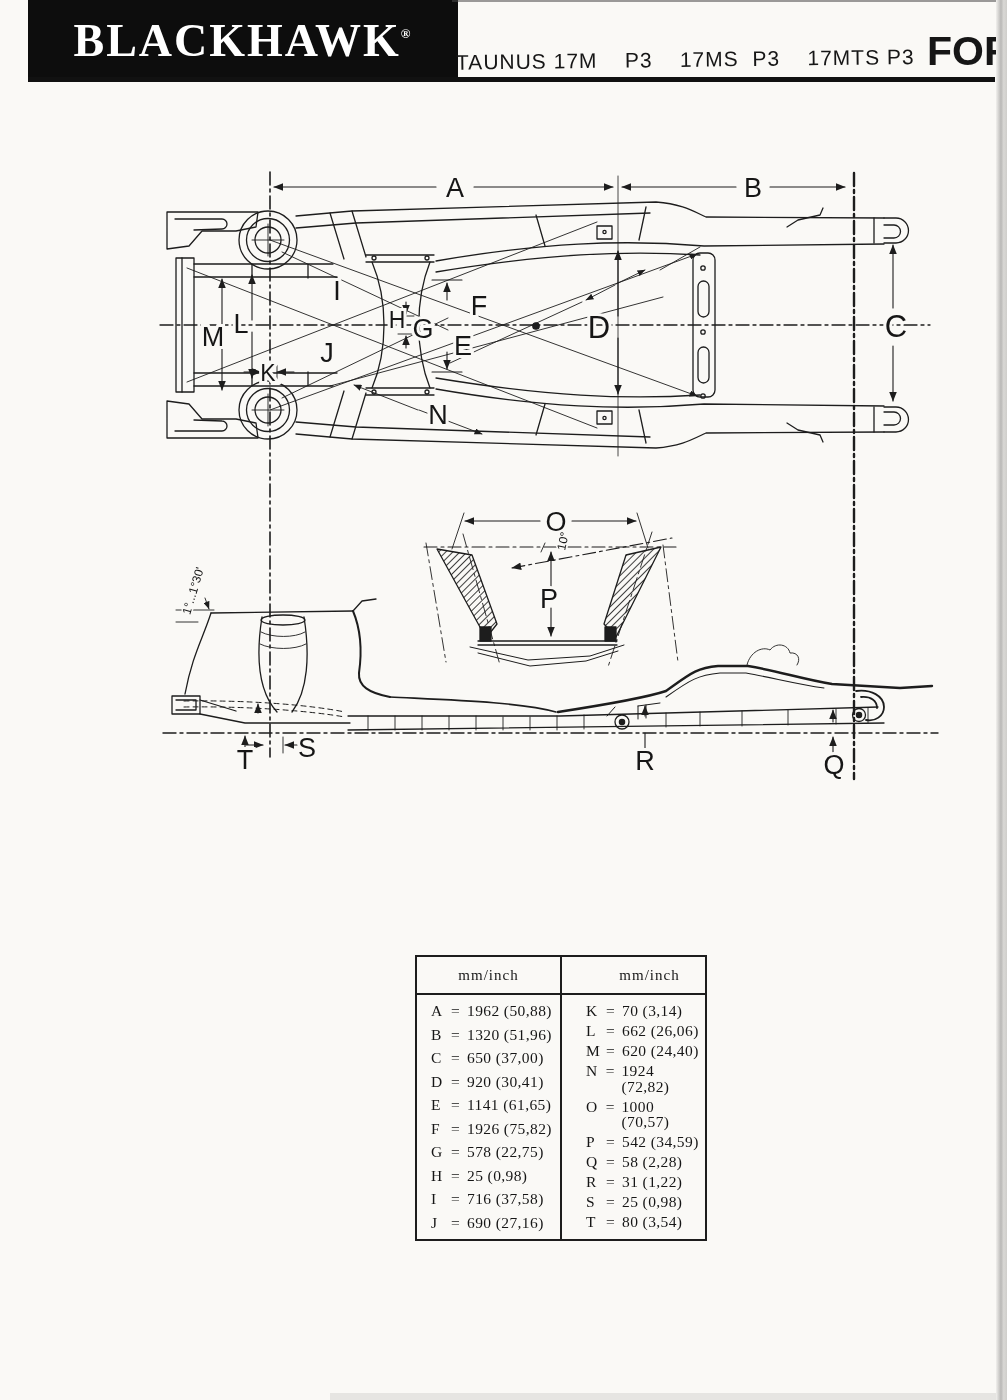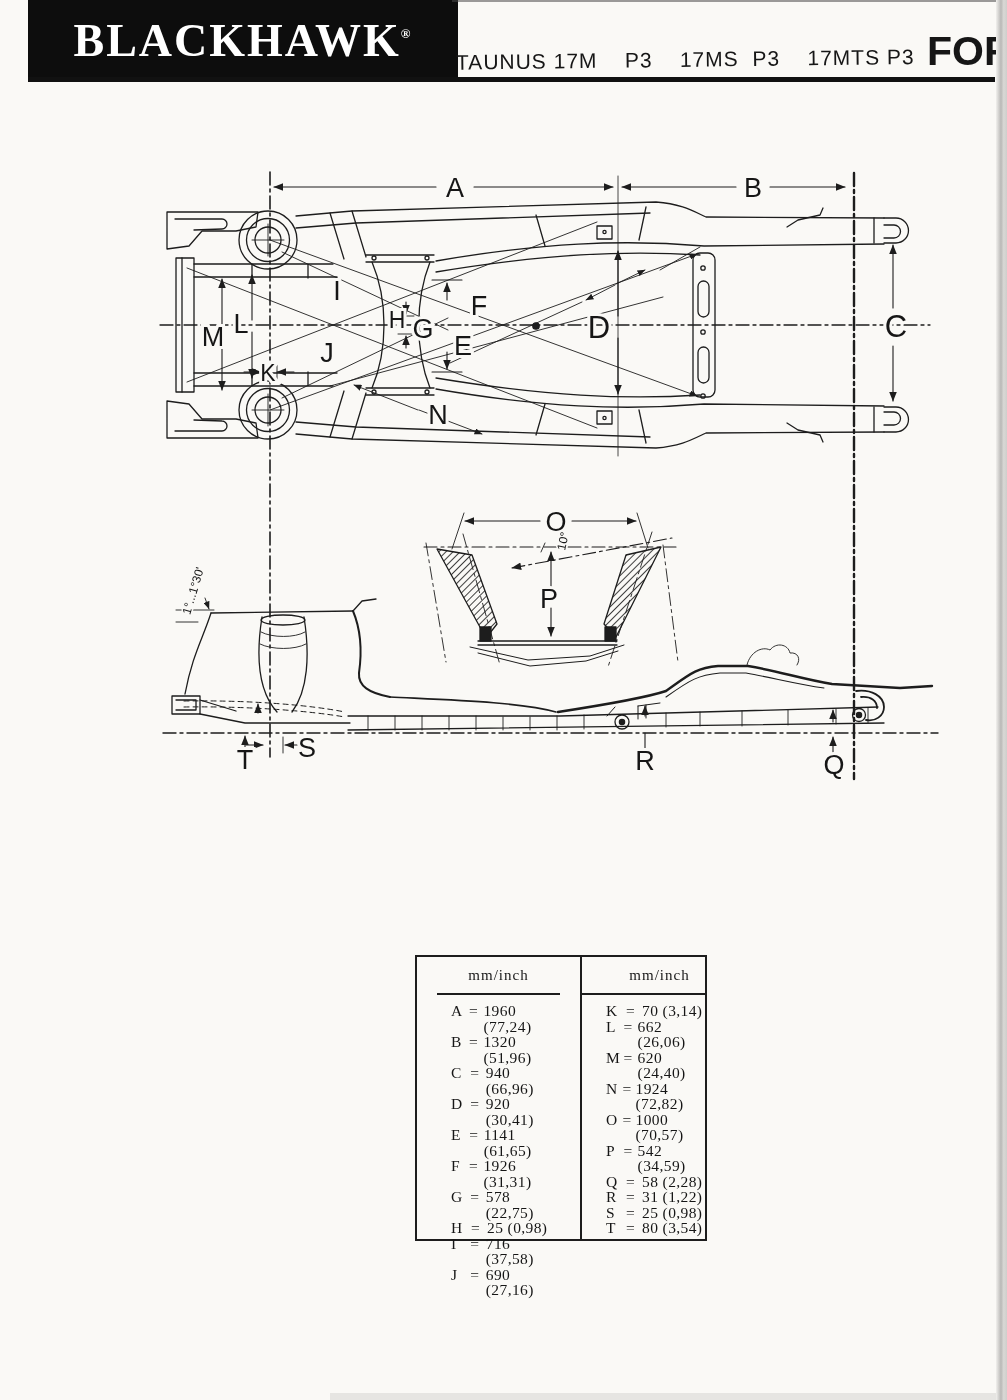--- a/index.html
+++ b/index.html
@@ -24,21 +24,21 @@
   svg.diagram{position:absolute;left:0;top:0;pointer-events:none;}
   .dl{font:27px "Liberation Sans",sans-serif;fill:#161616;stroke:#faf9f6;stroke-width:6px;
       paint-order:stroke;text-anchor:middle;}
   .dl-big{font-size:31px;}
   .dl-sm{font-size:23px;}
   .dl-note{font:12px "Liberation Sans",sans-serif;fill:#161616;stroke:#faf9f6;stroke-width:3px;
       paint-order:stroke;text-anchor:middle;}
   
   .dim-table{position:absolute;left:415px;top:955px;width:288px;height:282px;
     border:2.5px solid #1d1d1d;display:flex;font-family:"Liberation Serif",serif;}
-  .dim-col{flex:1;display:flex;flex-direction:column;min-width:0;margin-left:20px;}
+  .dim-col{flex:1;display:flex;flex-direction:column;min-width:0;}
   .dim-col.second{border-left:2px solid #1d1d1d;}
   .dim-hdr{height:36px;line-height:36px;text-align:center;border-bottom:2.5px solid #1d1d1d;
     font-size:15px;letter-spacing:1px;}
   .dim-col.second .dim-hdr{text-indent:32px;}
   .dim-rows{flex:1;display:flex;flex-direction:column;justify-content:space-between;
     padding:8px 0 9px 0;}
   .dim-row{display:flex;font-size:15.5px;letter-spacing:.4px;padding-left:14px;line-height:1;}
   .dim-col.second .dim-row{padding-left:24px;}
   .dim-row .lt{width:20px;}
   .dim-row .eq{width:16px;text-align:left;}
@@ -231,46 +231,46 @@
   </g>
 </svg>
 
 <div class="dim-table">
   <div class="dim-col">
     <div class="dim-hdr">mm/inch</div>
     <div class="dim-rows">
       <div class="dim-row">
           <span class="lt">A</span>
           <span class="eq">=</span>
-          <span class="vl">1960 (77,24)</span>
+          <span class="vl">1962 (50,88)</span>
         </div>
       <div class="dim-row">
           <span class="lt">B</span>
           <span class="eq">=</span>
           <span class="vl">1320 (51,96)</span>
         </div>
       <div class="dim-row">
           <span class="lt">C</span>
           <span class="eq">=</span>
-          <span class="vl">940 (66,96)</span>
+          <span class="vl">650 (37,00)</span>
         </div>
       <div class="dim-row">
           <span class="lt">D</span>
           <span class="eq">=</span>
           <span class="vl">920 (30,41)</span>
         </div>
       <div class="dim-row">
           <span class="lt">E</span>
           <span class="eq">=</span>
           <span class="vl">1141 (61,65)</span>
         </div>
       <div class="dim-row">
           <span class="lt">F</span>
           <span class="eq">=</span>
-          <span class="vl">1926 (31,31)</span>
+          <span class="vl">1926 (75,82)</span>
         </div>
       <div class="dim-row">
           <span class="lt">G</span>
           <span class="eq">=</span>
           <span class="vl">578 (22,75)</span>
         </div>
       <div class="dim-row">
           <span class="lt">H</span>
           <span class="eq">=</span>
           <span class="vl">25 (0,98)</span>

